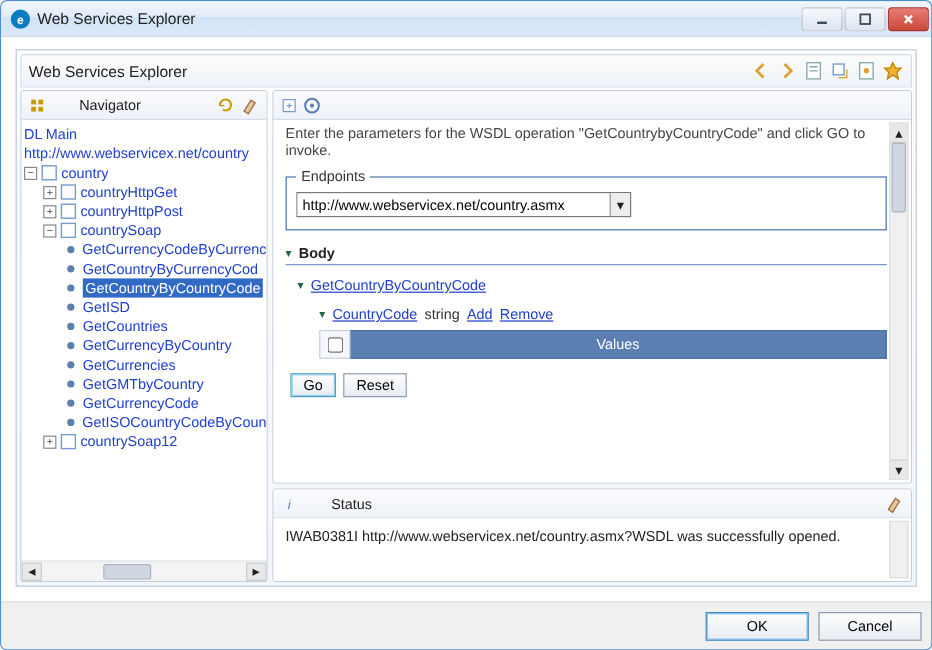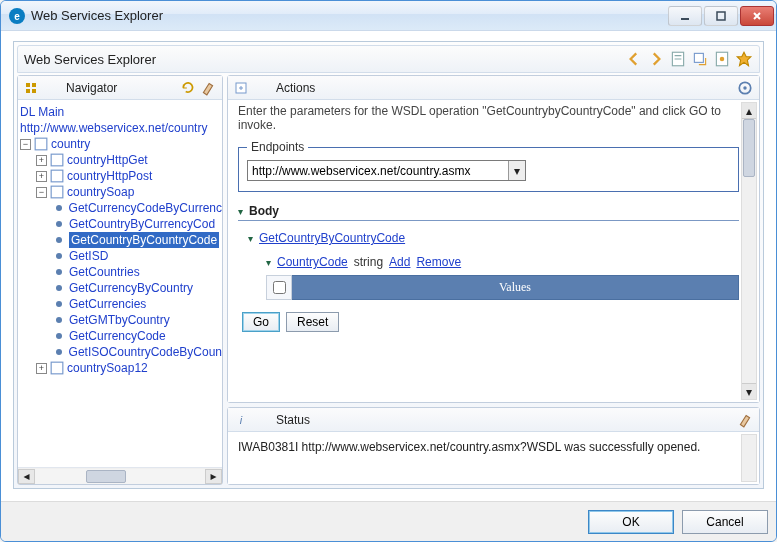--- a/index.html
+++ b/index.html
@@ -142,21 +142,21 @@
 
   .op-row { display:flex; align-items:center; gap:6px; margin-left:10px; margin-bottom:10px; }
   .op-row .tw, .param-row .tw { color:#264; font-size:10px; }
   a.inline { color:#2040cc; text-decoration:underline; cursor:pointer; }
   .param-row { display:flex; align-items:center; gap:6px; margin-left:28px; margin-bottom:6px; }
   .param-row .type { color:#333; }
 
   .values-bar { display:flex; align-items:stretch; margin-left:28px; margin-bottom:12px; }
   .values-check { width:26px; border:1px solid #c7d0dc; background:#f5f7fb; display:flex; align-items:center; justify-content:center; }
   .values-check input { margin:0; }
-  .values-head { flex:1; background:#5b7fb0; color:#fff; text-align:center; padding:4px 0; border:1px solid #4a6fa0; border-left:none;font-family:Liberation Serif, serif; }
+  .values-head { flex:1; background:#5b7fb0; color:#fff; text-align:center; padding:4px 0; border:1px solid #4a6fa0; border-left:none; }
 
   .btn {
     border:1px solid #8c9bad; background:linear-gradient(to bottom,#fdfdfd,#e8edf3);
     padding:2px 10px; font:inherit; cursor:pointer;
   }
   .btn.primary { border-color:#4aa0c8; box-shadow:0 0 0 1px #9ed2ea inset; }
   .button-row { display:flex; gap:6px; margin-left:4px; }
 
   
   .status-body { padding:8px 10px; font-size:12px; color:#222; position:relative; height:100%; }
@@ -447,21 +447,20 @@
         <div class="right-col">
 
           <div class="panel actions-panel">
             <div class="panel-h">
               <span class="panel-h-icon">
                   <svg viewBox="0 0 14 14">
                     <rect x="2" y="2" width="10" height="10" fill="#fff" stroke="#79c"></rect>
                     <path d="M5 7 L9 7 M7 5 L7 9" stroke="#79c"></path>
                   </svg>
                 </span>
-              <span class="panel-h-title">Actions</span>
               <span class="tb-icon">
                   <svg viewBox="0 0 14 14">
                     <circle cx="7" cy="7" r="5" fill="none" stroke="#5b7fb0" stroke-width="1.5"></circle>
                     <circle cx="7" cy="7" r="1.5" fill="#5b7fb0"></circle>
                   </svg>
                 </span>
             </div>
             <div class="panel-body">
               <div class="actions-body">
                 <div class="desc-line">Enter the parameters for the WSDL operation "GetCountrybyCountryCode" and click GO to invoke.</div>

